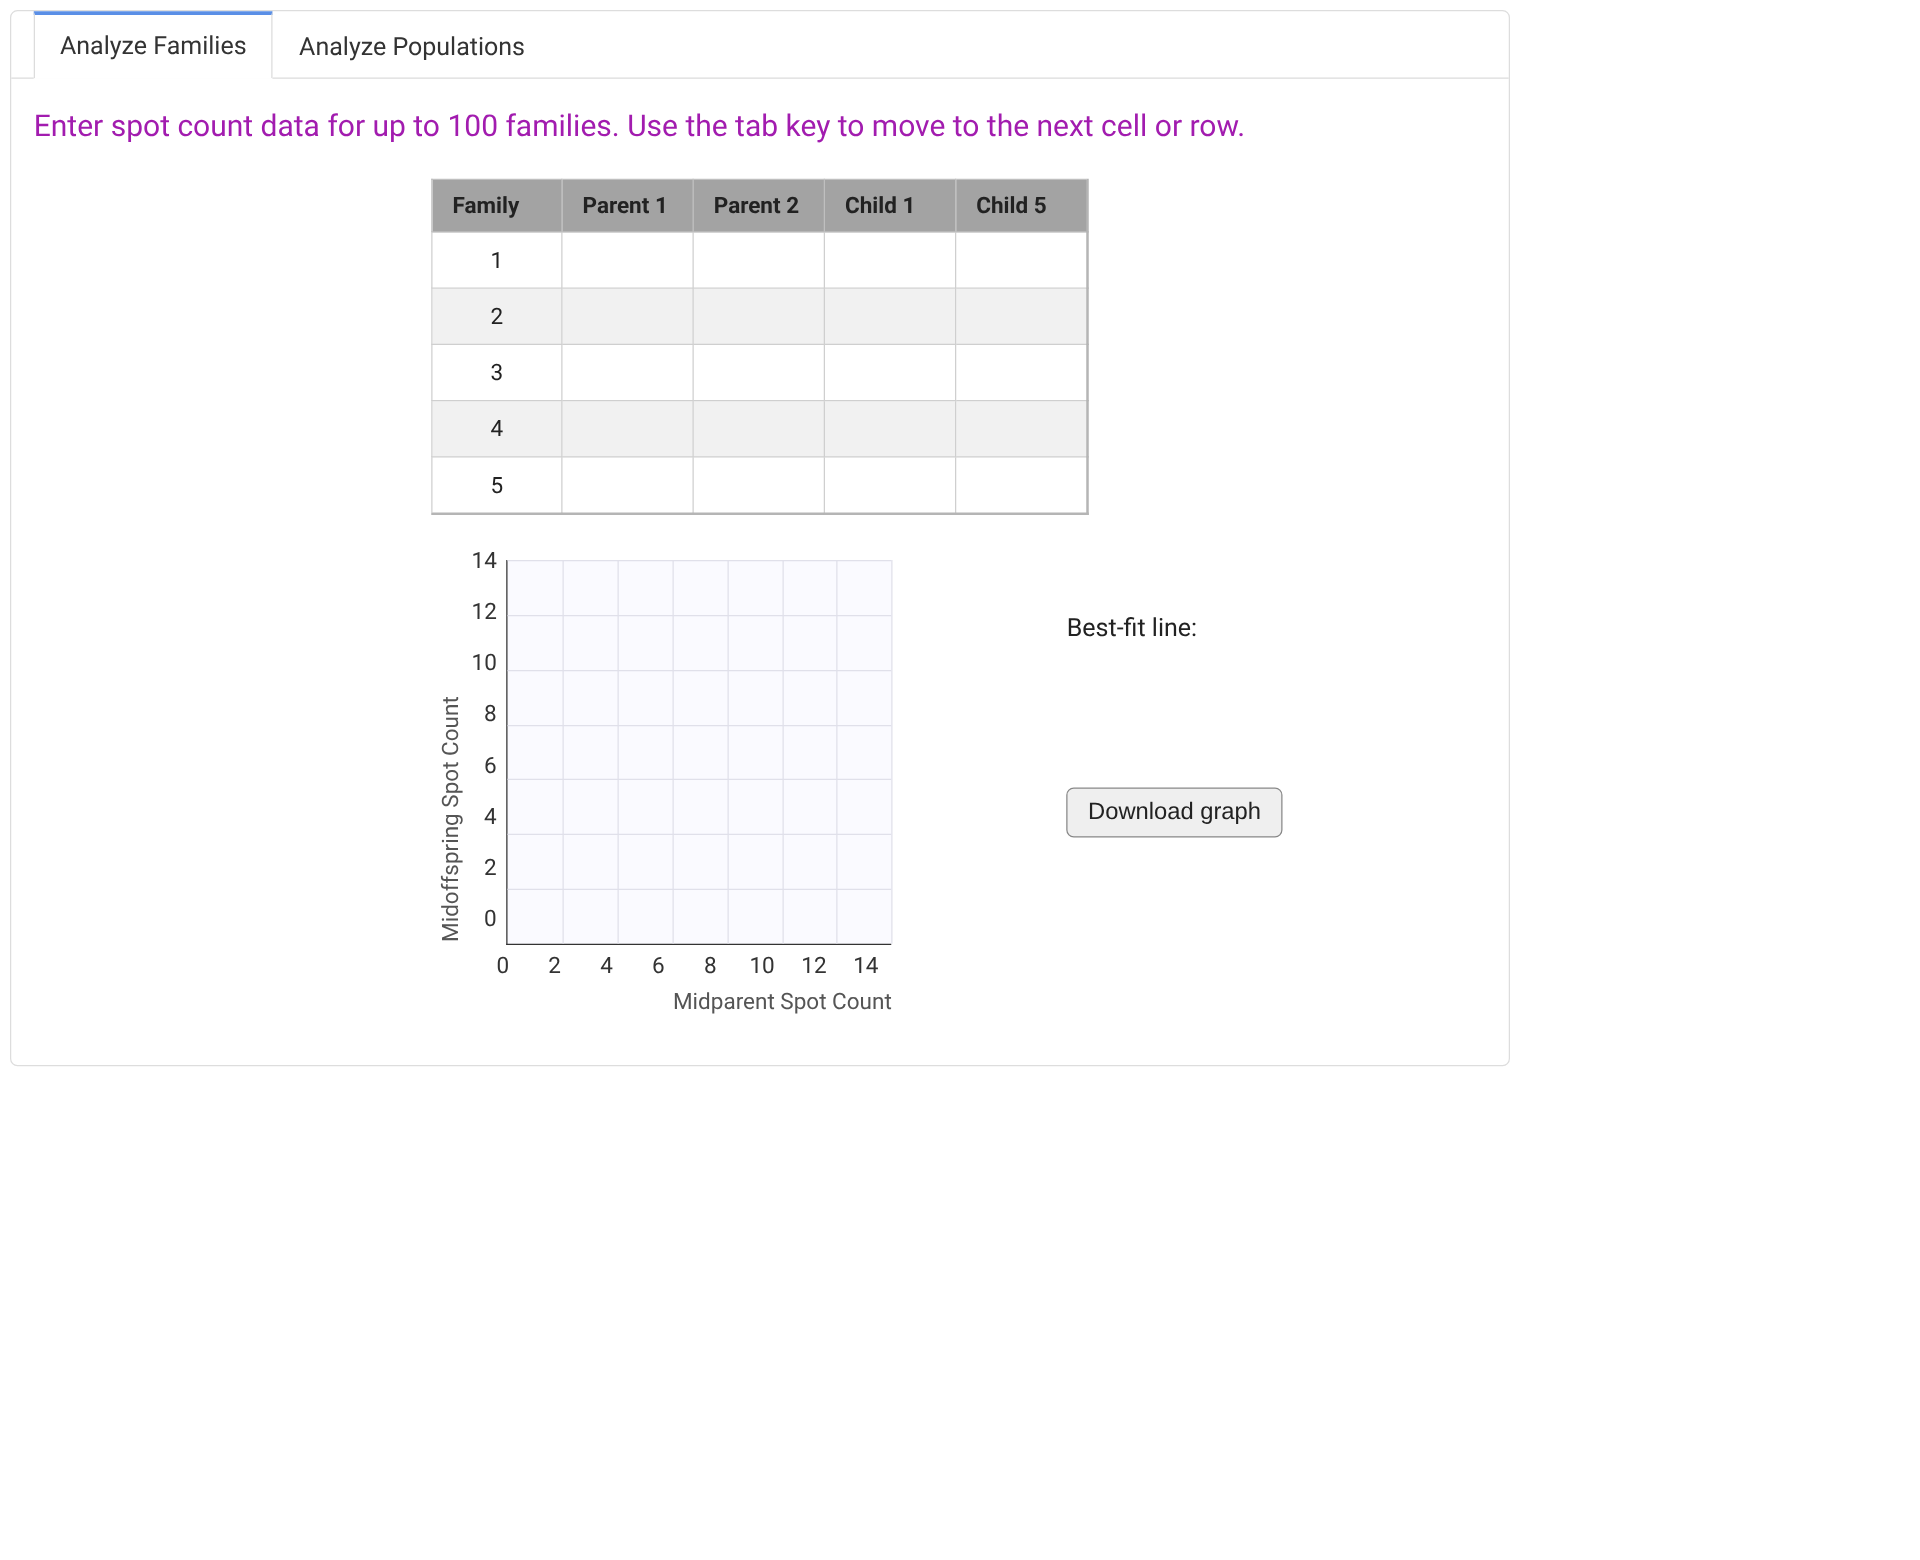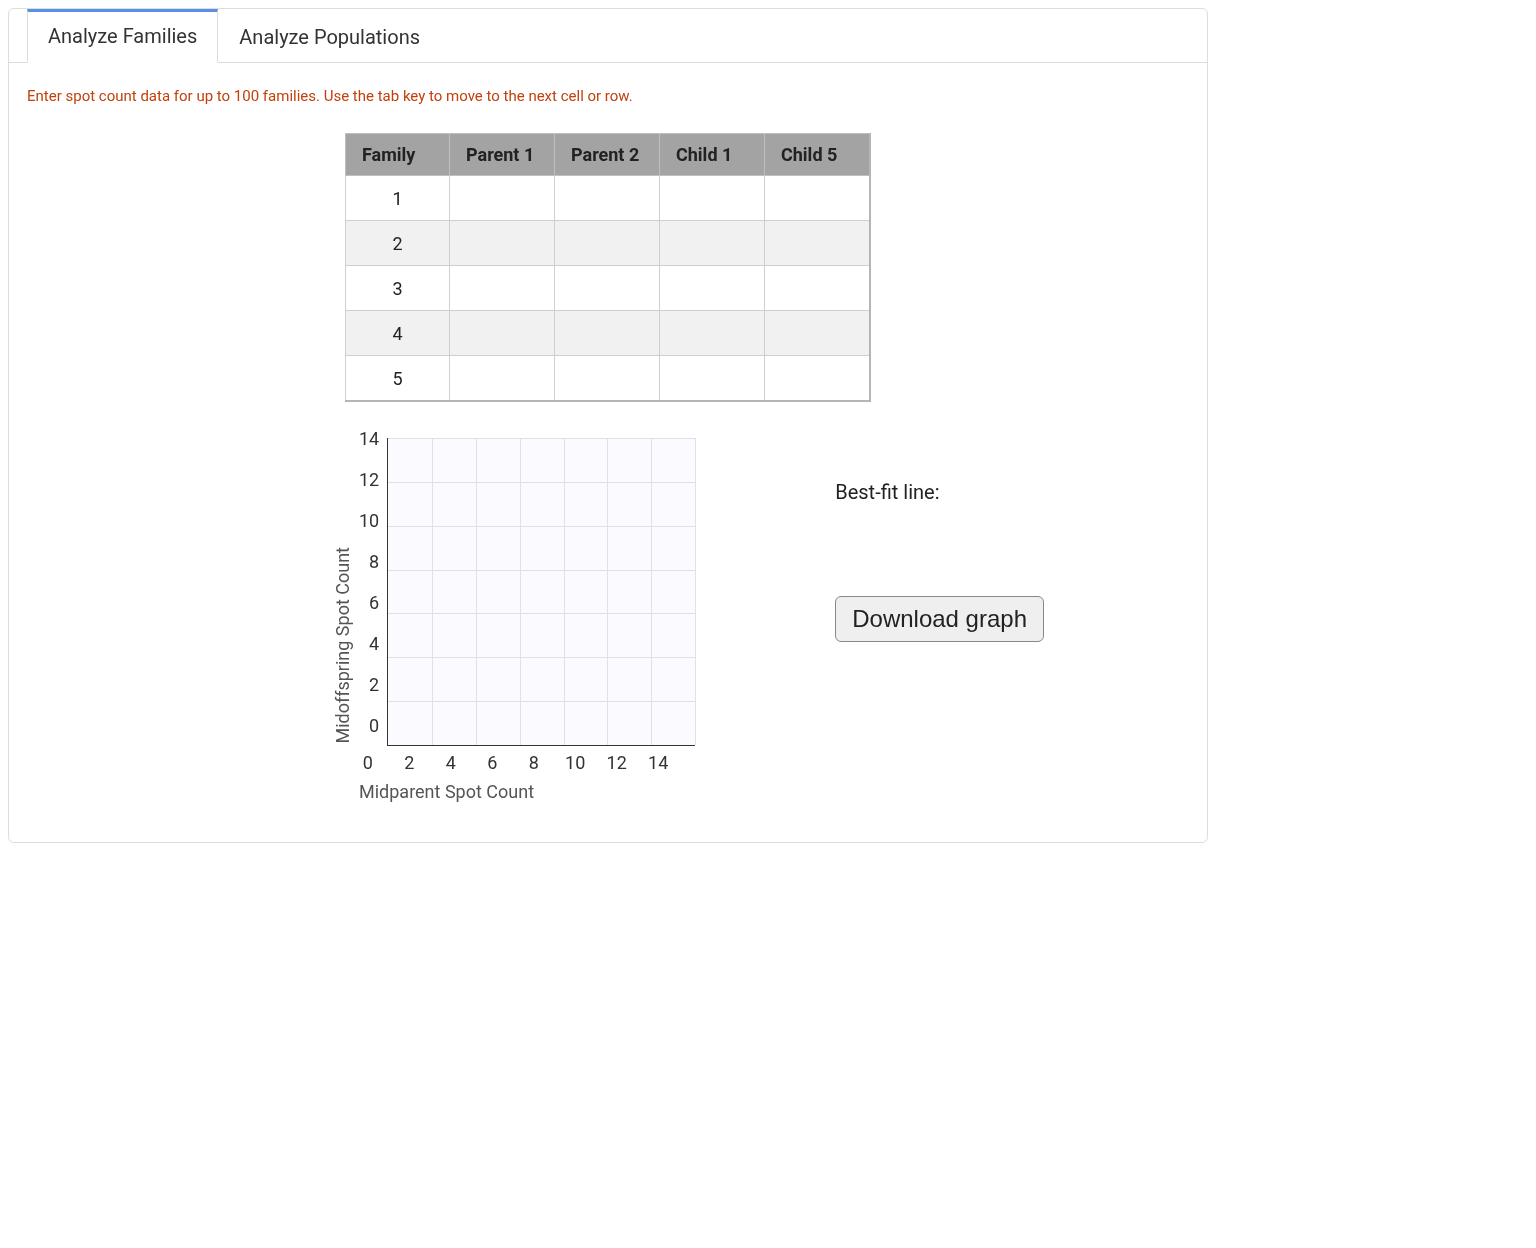--- a/index.html
+++ b/index.html
@@ -48,22 +48,22 @@
     background: #fff;
     border-radius: 0;
   }
   .tab.inactive {
     color: #333;
   }
   .content {
     padding: 24px 18px 0 18px;
   }
   .instructions {
-    font-size: 15px;
-    color: #c2410c;
+    font-size: 24px;
+    color: #a21caf;
     margin-bottom: 28px;
   }
   .table-wrap {
     display: flex;
     justify-content: center;
   }
   .data-table {
     border-collapse: collapse;
     border: 1px solid #bfbfbf;
     border-right: 2px solid #b5b5b5;
@@ -122,21 +122,21 @@
     writing-mode: vertical-rl;
     transform: rotate(180deg);
     font-size: 18px;
     color: #555;
     margin-right: 6px;
     padding-bottom: 50px;
   }
   .chart-inner {
     display: flex;
     flex-direction: column;
-    align-items: flex-start;
+    align-items: flex-end;
   }
   .plot-row {
     display: flex;
   }
   .y-ticks {
     display: flex;
     flex-direction: column;
     justify-content: space-between;
     height: 308px;
     padding-right: 8px;
@@ -176,24 +176,24 @@
     font-size: 18px;
     color: #555;
     margin-top: 8px;
   }
   .right-side {
     padding-top: 42px;
     font-size: 20px;
     color: #222;
   }
   .download-btn {
-    margin-top: 92px;
+    margin-top: 116px;
     display: inline-block;
     padding: 8px 16px;
-    font-size: 24px;
+    font-size: 19px;
     color: #222;
     background: #efefef;
     border: 1px solid #888;
     border-radius: 6px;
     cursor: pointer;
   }
 </style>
 </head>
 <body>
 

